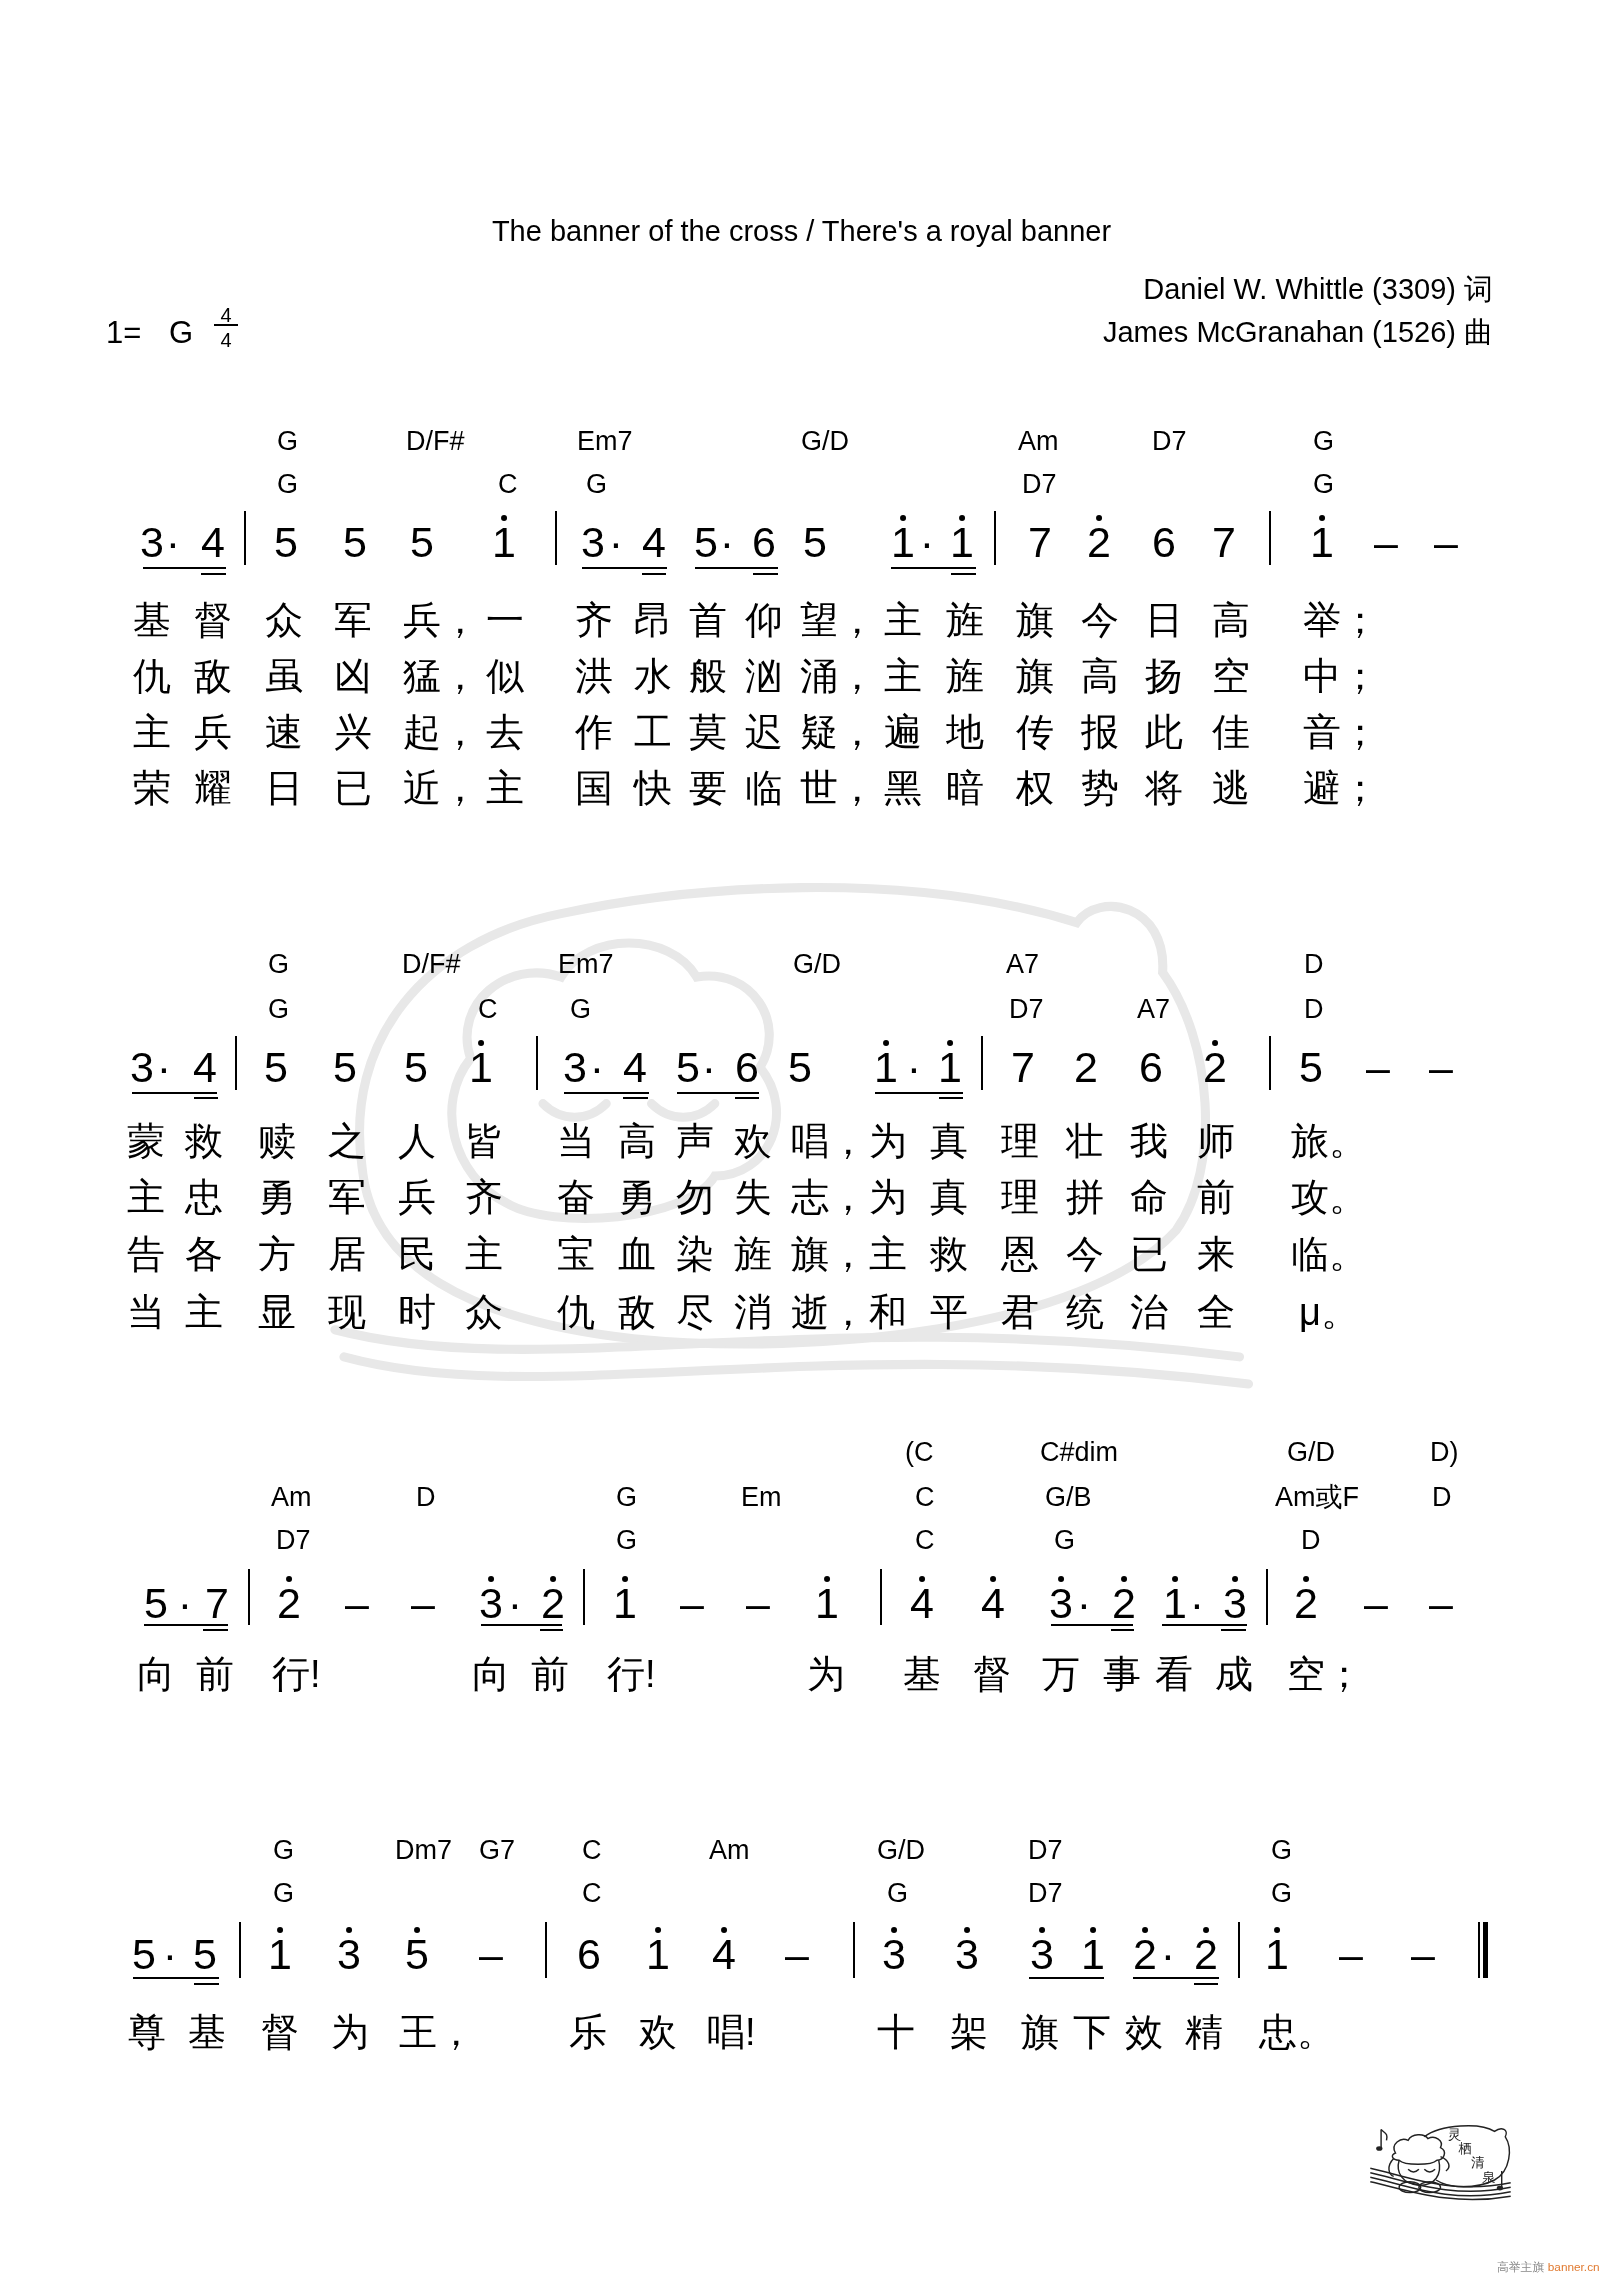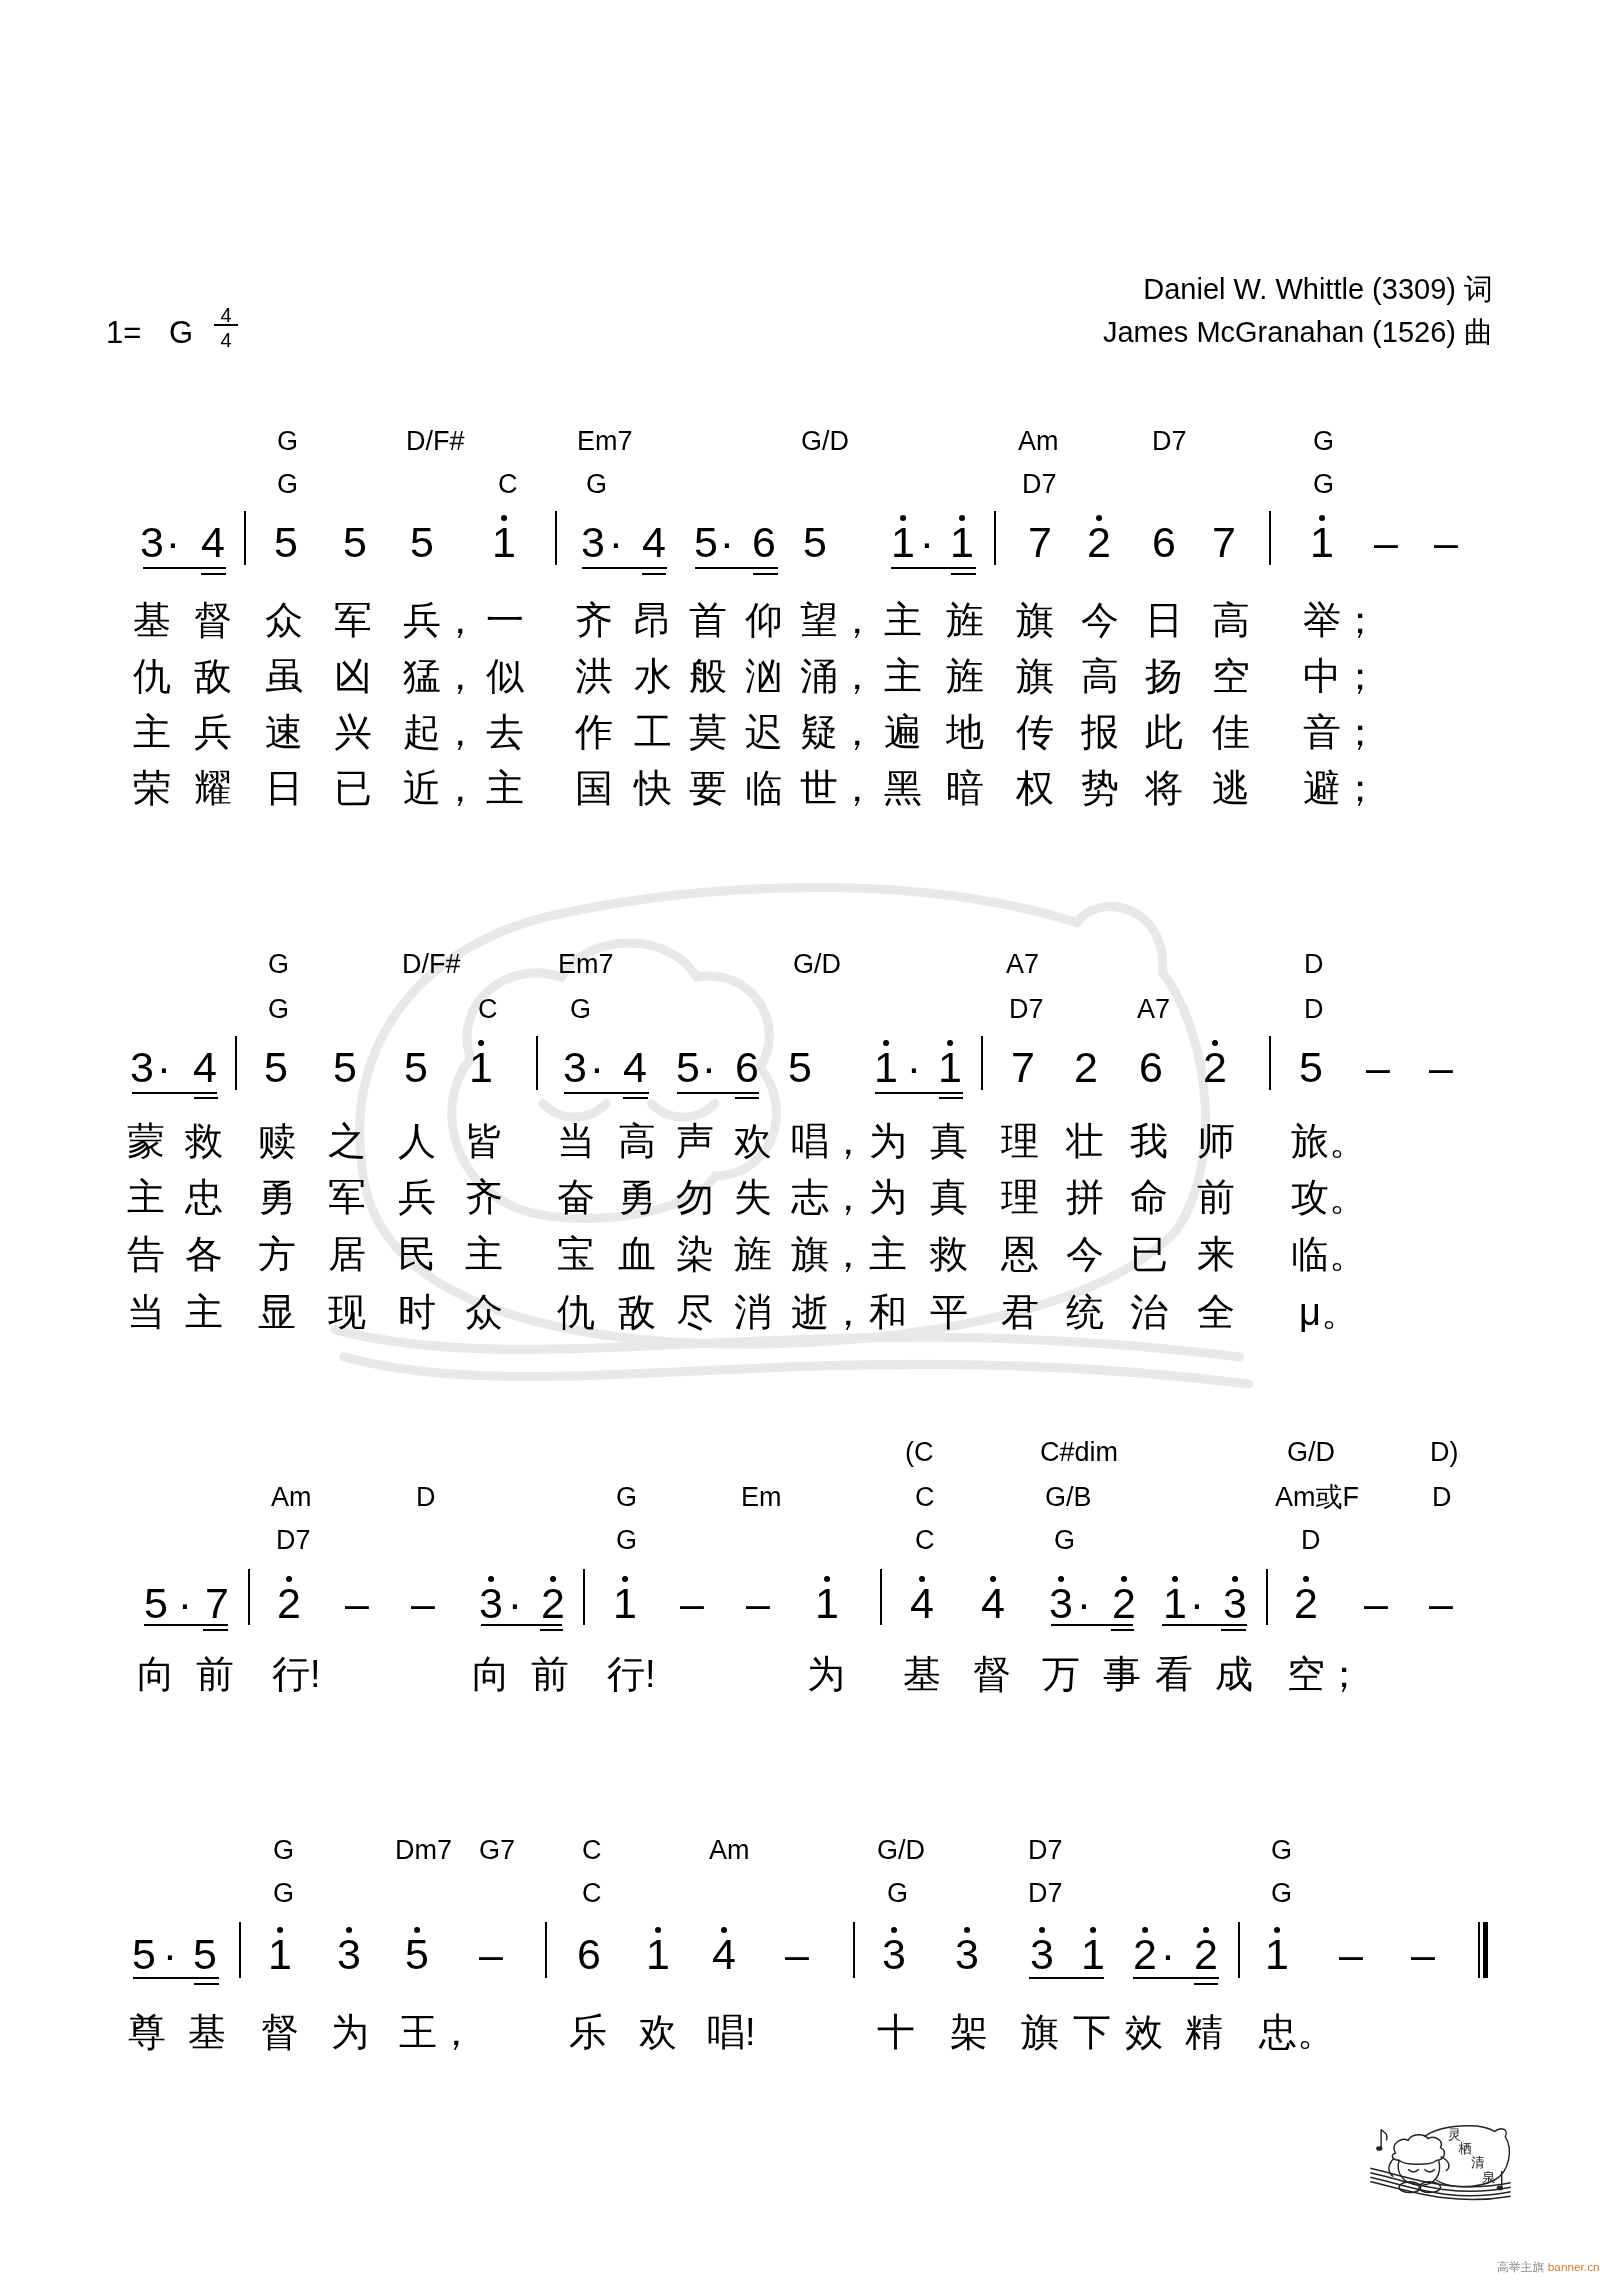--- a/index.html
+++ b/index.html
@@ -37,20 +37,21 @@
     <g fill="none" stroke="#e8e8e8" stroke-width="10" stroke-linecap="round">
       <path d="M400 1290 C380 1150 470 1040 620 1010 C760 980 1000 960 1190 1020 C1215 985 1290 1000 1285 1075 C1340 1150 1350 1290 1300 1360 C1200 1470 900 1500 700 1480 C520 1460 410 1400 400 1290 Z"></path>
       <path d="M560 1330 C500 1300 480 1220 520 1170 C500 1110 560 1060 620 1080 C650 1030 740 1030 770 1080 C830 1070 870 1130 840 1180 C880 1230 850 1300 790 1300 C760 1350 610 1360 560 1330 Z"></path>
       <path d="M600 1220 C620 1240 650 1240 670 1220"></path>
       <path d="M720 1220 C740 1240 770 1240 790 1220"></path>
       <path d="M380 1500 C600 1560 900 1470 1380 1530"></path>
       <path d="M370 1470 C600 1530 900 1440 1370 1500"></path>
     </g>
   </svg>
 
+  <div class="subtitle">The banner of the cross / There's a royal banner</div>
   <div class="credit" style="top:275px">Daniel W. Whittle (3309) 词</div>
   <div class="credit" style="top:318px">James McGranahan (1526) 曲</div>
   <div class="key" style="left:106px;top:317px">1=</div>
   <div class="key" style="left:169px;top:317px">G</div>
   <div class="frac" style="top:305px">4</div>
   <div class="fracline"></div>
   <div class="frac" style="top:330px">4</div>
 
   <div>
     <span class="ch s0c0" style="left:277px">G</span>

